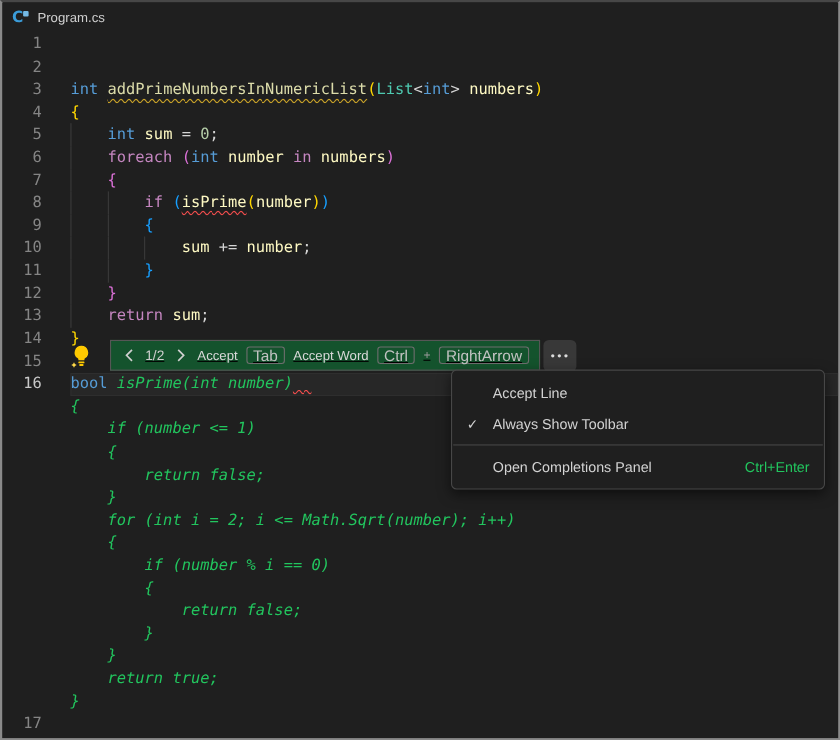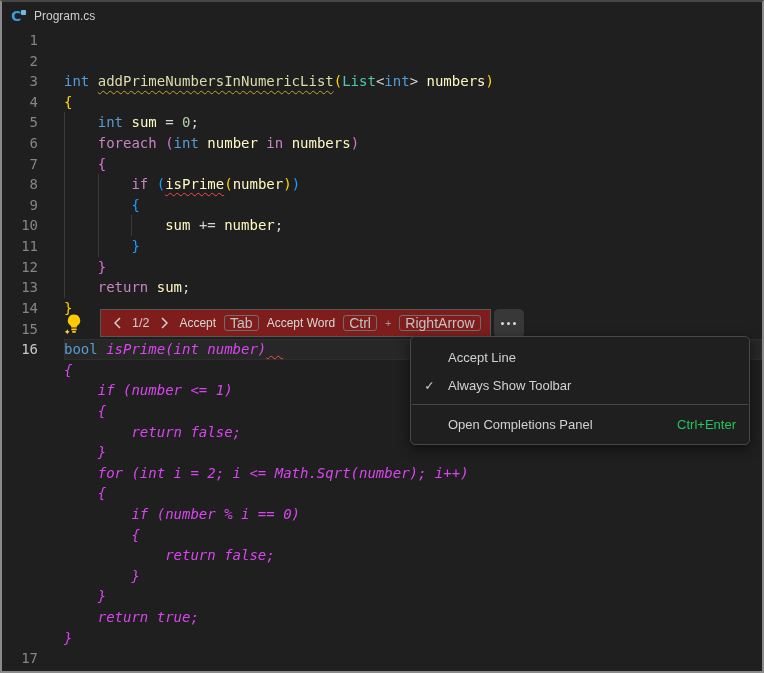--- a/index.html
+++ b/index.html
@@ -28,22 +28,22 @@
   .guide { position:absolute; top:0; bottom:0; width:1px; background:#3a3a3a; }
   .codeline { position:relative; }
   .tok { }
   .tok.gho { font-style:italic; }
   .tok.wsq { text-decoration-line:underline; text-decoration-style:wavy; text-decoration-thickness:1px; text-underline-offset:4px; text-decoration-skip-ink:none; }
   .tok.esq { text-decoration-line:underline; text-decoration-style:wavy; text-decoration-thickness:1px; text-underline-offset:3px; text-decoration-skip-ink:none; }
   .tok.sqend { text-decoration-line:underline; text-decoration-style:wavy; text-decoration-thickness:1px; text-underline-offset:1px; text-decoration-skip-ink:none; }
   
   .suggest-toolbar { position:absolute; left:98px; top:307px; display:flex; align-items:flex-start; z-index:5; }
   .tbar-main {
-    display:flex; align-items:center; gap:8px; background:#7f1d1d;
-    border:1px solid #565656; height:28px; box-sizing:border-box; padding:0 9px;
+    display:flex; align-items:center; gap:8px; background:#14532d;
+    border:1px solid #565656; height:28px; box-sizing:border-box; padding:0 9px;text-decoration:underline;
   }
   .nav-btn { display:flex; align-items:center; justify-content:center; width:14px; height:20px; cursor:pointer; }
   .counter { color:#cfcfcf; font-size:12.5px; }
   .tbar-lbl { color:#d8d8d8; font-size:12px; }
   .key {
     border:1px solid #6e6e6e; border-radius:3px; color:#c2c2c2;
     font-size:14px; line-height:12px; padding:1px 5px; white-space:nowrap;
   }
   .plus { color:#9a9a9a; font-size:11px; }
   .more-btn {
@@ -59,21 +59,21 @@
     color:#d2d2d2; font-size:13px;
   }
   .menu-item { height:28px; display:flex; align-items:center; padding-right:13px; cursor:pointer;justify-content:flex-end; }
   .menu-check { width:37px; flex:none; text-align:center; font-size:12.5px; color:#d2d2d2; }
   .menu-label { flex:1; }
   .menu-shortcut { color:#22c55e; }
   .menu-sep { height:1px; background:#474747; margin:5px 1px; }
   
   .lightbulb { position:absolute; left:61px; top:311px; width:22px; height:22px; z-index:4; cursor:pointer; }
 </style>
-<style>.tok.kwb{color:#569CD6;}.tok.kwp{color:#C586C0;}.tok.fn{color:#DCDCAA;}.tok.typ{color:#4EC9B0;}.tok.var{color:#fef9c3;}.tok.num{color:#B5CEA8;}.tok.pun{color:#D4D4D4;}.tok.b1{color:#FFD700;}.tok.b2{color:#DA70D6;}.tok.b3{color:#179FFF;}.tok.gho{color:#d946ef;}.tok.wsq{text-decoration-color:#c9a227;}.tok.esq,.tok.sqend{text-decoration-color:#f14c4c;}</style></head>
+<style>.tok.kwb{color:#569CD6;}.tok.kwp{color:#C586C0;}.tok.fn{color:#DCDCAA;}.tok.typ{color:#4EC9B0;}.tok.var{color:#fef9c3;}.tok.num{color:#B5CEA8;}.tok.pun{color:#D4D4D4;}.tok.b1{color:#FFD700;}.tok.b2{color:#DA70D6;}.tok.b3{color:#179FFF;}.tok.gho{color:#22c55e;}.tok.wsq{text-decoration-color:#c9a227;}.tok.esq,.tok.sqend{text-decoration-color:#f14c4c;}</style></head>
 <body>
 
 <div class="window">
 
   <div class="titlebar">
     <span class="csicon">
       <span class="cletter">C</span>
       <span class="cdot"></span>
     </span>
     <span class="title">Program.cs</span>

